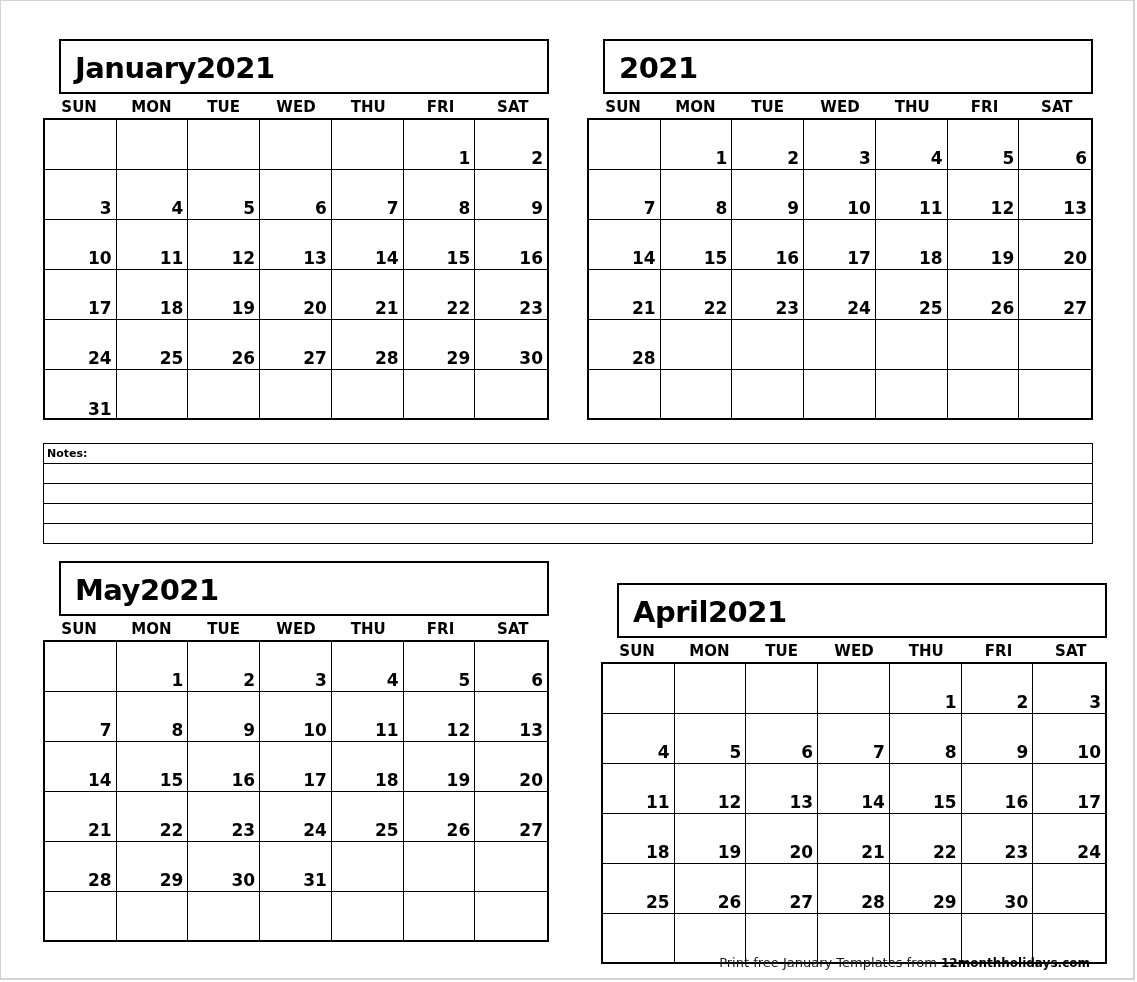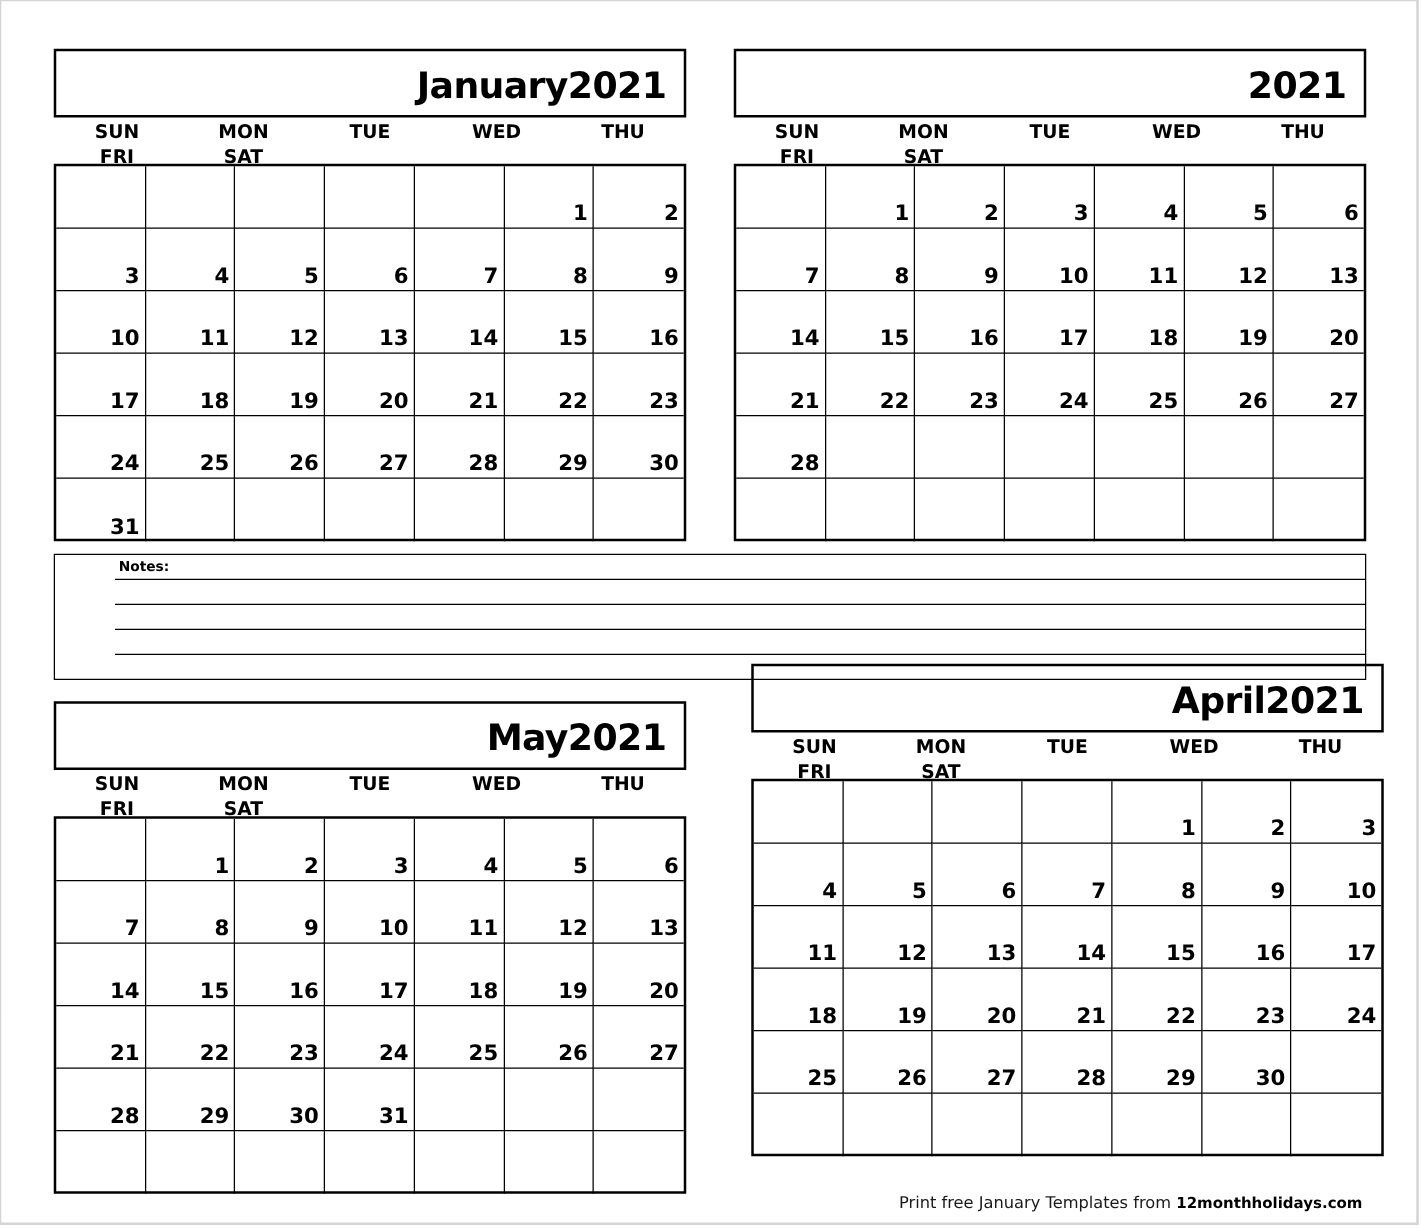--- a/index.html
+++ b/index.html
@@ -10,29 +10,30 @@
   }
   .frame {
     position: absolute; left: 0; top: 0; width: 1135px; height: 980px;
     border: 1px solid #d4d4d4; border-right-width: 2px; border-bottom-width: 2px; box-sizing: border-box;
   }
   .month {
     position: absolute; width: 506px;
   }
   .month-header {
     height: 55px; border: 2px solid #000; box-sizing: border-box;
-    display: flex; align-items: center; justify-content: flex-end;
+    display: flex; align-items: center; justify-content: flex-start;
     padding: 0 14px 0 14px;
+    margin-left: 16px;
   }
   .month-name, .month-year {
     font-family: "DejaVu Sans", sans-serif; font-weight: bold; font-size: 29px;
     letter-spacing: -0.5px; line-height: 1; padding-top: 4px;
   }
   .weekdays {
-    display: grid; grid-template-columns: repeat(5, 1fr); height: 37px; align-items: center;
+    display: grid; grid-template-columns: repeat(7, 1fr); height: 24px; align-items: center;
   }
   .weekday {
     text-align: center; font-family: "DejaVu Sans", sans-serif; font-weight: bold; font-size: 15px;
     padding-top: 2px;
   }
   .grid {
     display: grid; grid-template-columns: repeat(7, 1fr); grid-template-rows: repeat(6, 50px);
     border: 2px solid #000; box-sizing: border-box; height: 302px;
   }
   .cell {
@@ -44,21 +45,20 @@
   .cell.col-6 { border-right: none; }
   .cell.row-5 { border-bottom: none; }
   .notes {
     position: absolute; left: 43px; top: 443px; width: 1050px; height: 101px;
     border: 1px solid #000; box-sizing: border-box;
   }
   .notes-row {
     height: 20px; border-bottom: 1px solid #000; box-sizing: border-box;
     font-family: "DejaVu Sans", sans-serif; font-weight: bold; font-size: 11px;
     padding: 3px 0 0 3px;
-    margin-left: 48px;
   }
   .notes-row:last-child { border-bottom: none; }
   .footer {
     position: absolute; right: 47px; top: 955px;
     font-family: "DejaVu Sans", sans-serif; font-size: 13px; color: #1a1a1a;
     white-space: nowrap;
   }
   .footer .site { font-weight: bold; font-size: 12px; color: #000; }
 </style>
 </head>
@@ -235,21 +235,21 @@
       <div class="cell col-6 row-4"></div>
       <div class="cell col-0 row-5"></div>
       <div class="cell col-1 row-5"></div>
       <div class="cell col-2 row-5"></div>
       <div class="cell col-3 row-5"></div>
       <div class="cell col-4 row-5"></div>
       <div class="cell col-5 row-5"></div>
       <div class="cell col-6 row-5"></div>
     </div>
   </div>
-<div class="month" style="left:587px; top:531px;padding-left:14px;">
+<div class="month" style="left:587px; top:583px;padding-left:14px;">
     <div class="month-header">
       <span class="month-name">April</span>
       <span class="month-year">2021</span>
     </div>
     <div class="weekdays">
       <div class="weekday">SUN</div>
       <div class="weekday">MON</div>
       <div class="weekday">TUE</div>
       <div class="weekday">WED</div>
       <div class="weekday">THU</div>

